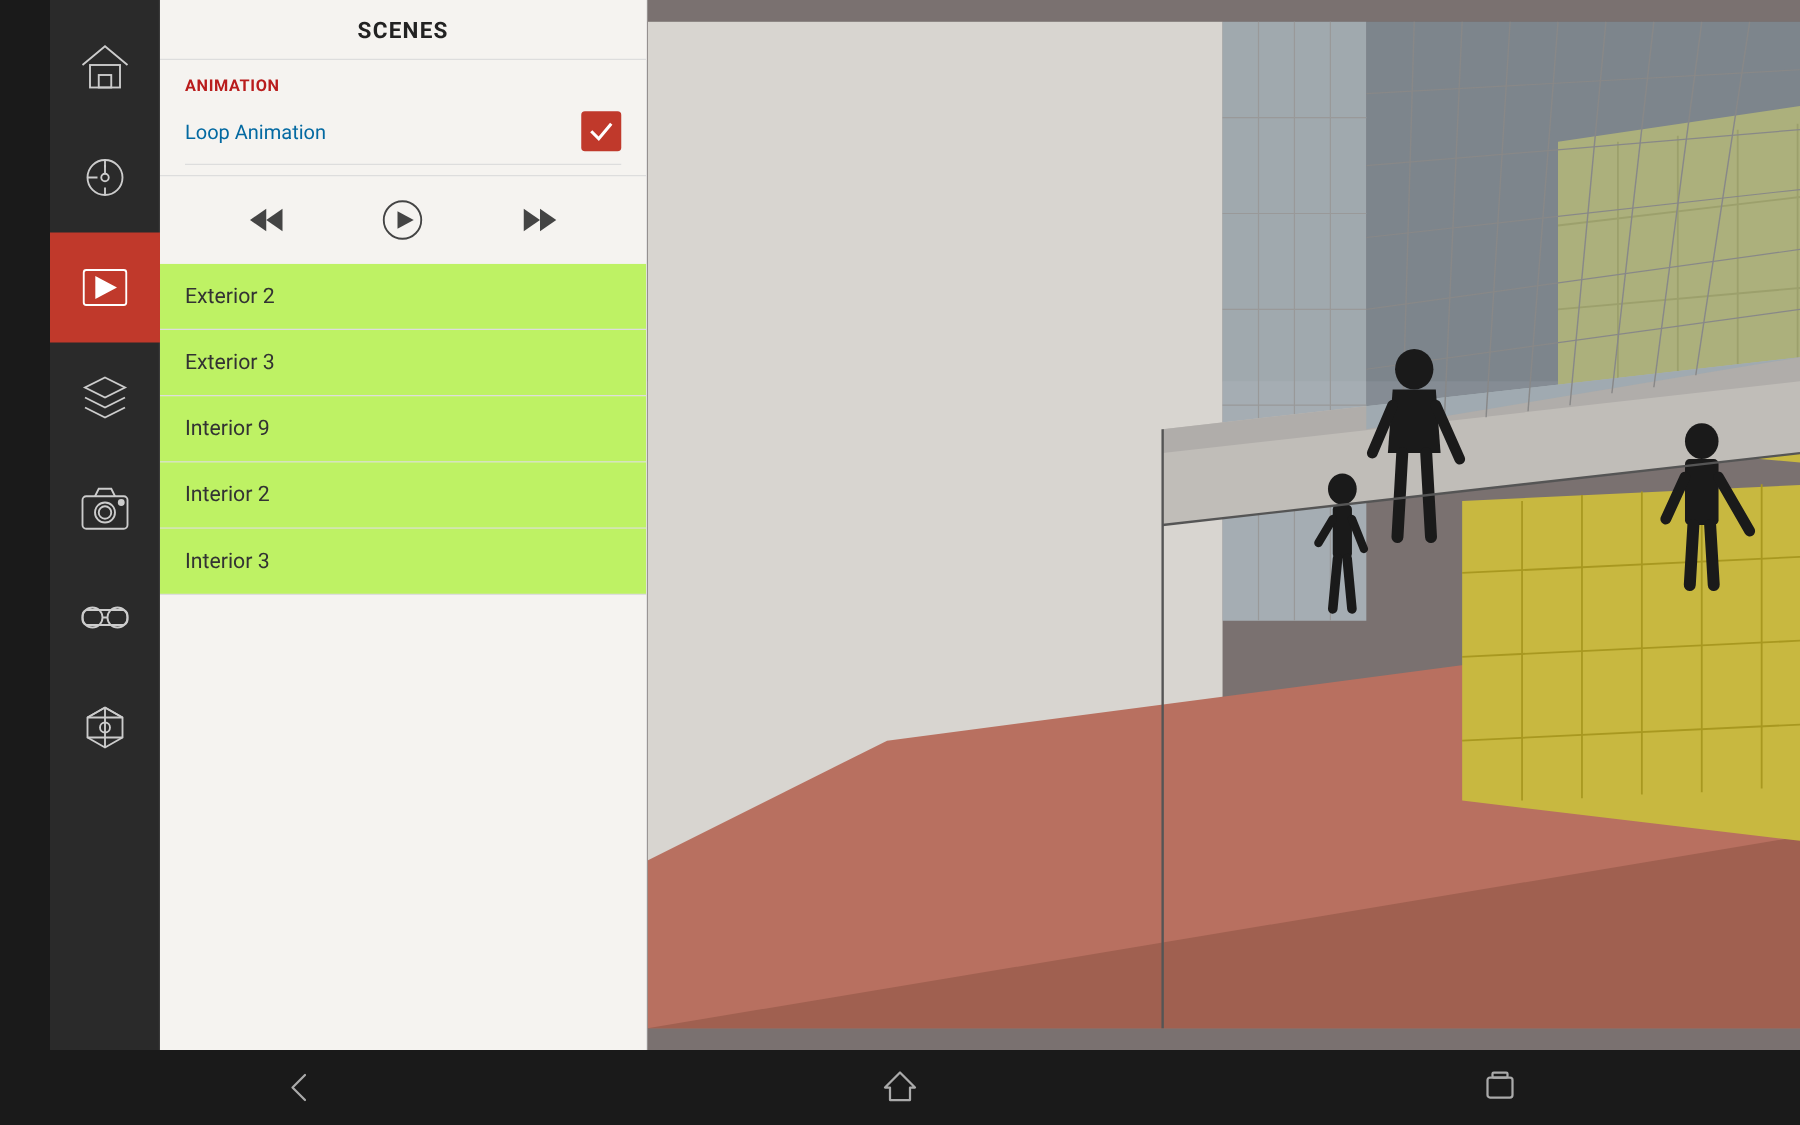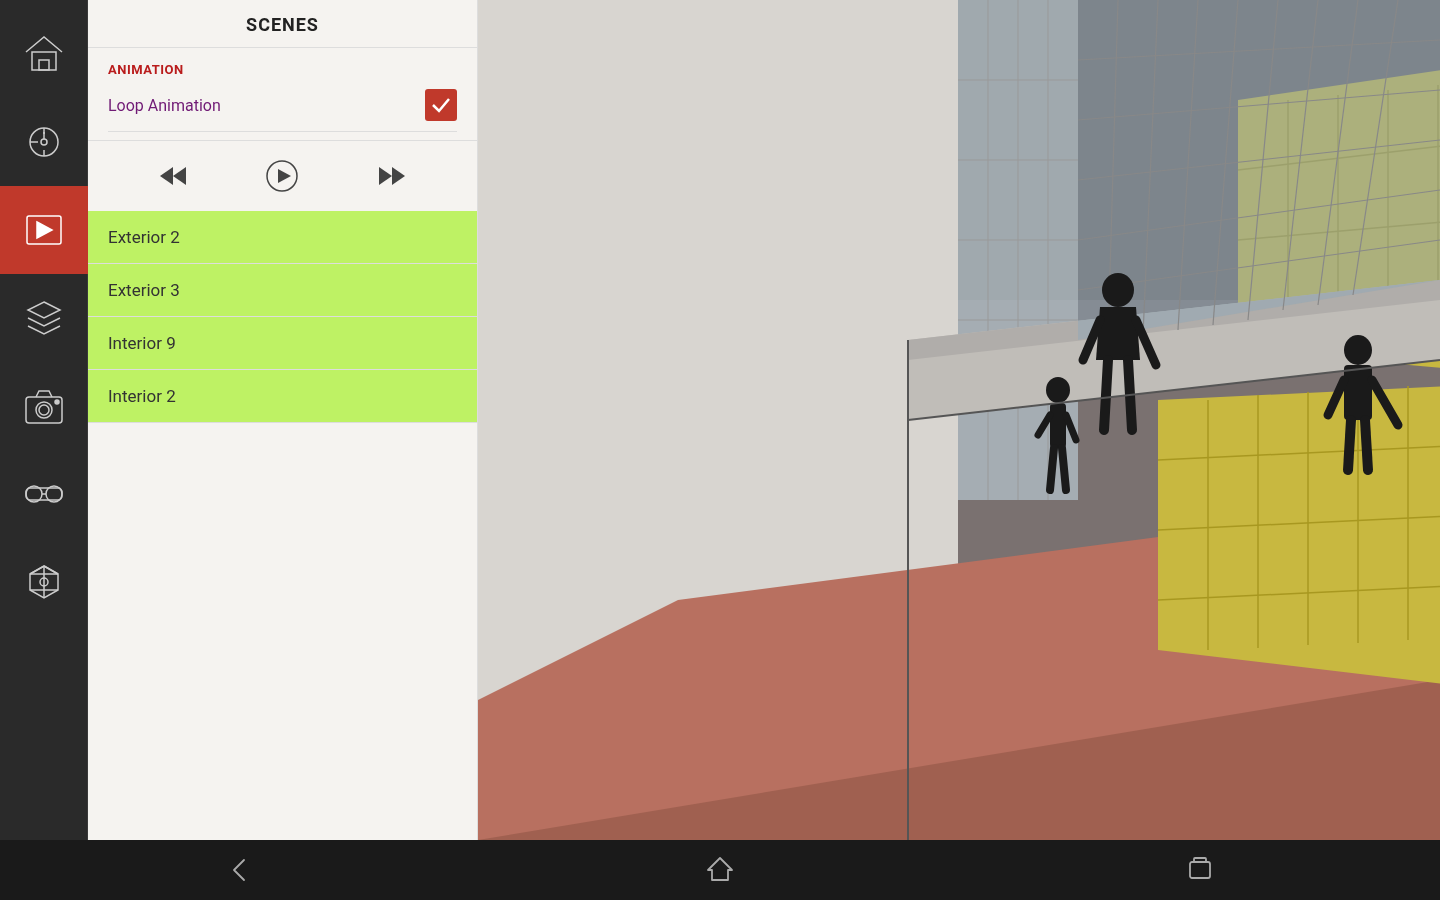--- a/index.html
+++ b/index.html
@@ -2,20 +2,21 @@
 <html><head>
   <meta charset="utf-8">
   <style>
     * { margin: 0; padding: 0; box-sizing: border-box; }
     body { width: 1440px; height: 900px; overflow: hidden; background: #1a1a1a; font-family: 'Roboto', Arial, sans-serif; display: flex; flex-direction: column; }
 
     .main-area {
       display: flex;
       flex: 1;
       height: 840px;
+      margin-left: 40px;
     }
 
     
     .icon-bar {
       width: 88px;
       background: #2a2a2a;
       display: flex;
       flex-direction: column;
       align-items: center;
       padding-top: 10px;
@@ -85,21 +86,21 @@
     .loop-row {
       display: flex;
       align-items: center;
       justify-content: space-between;
       padding-bottom: 10px;
       border-bottom: 1px solid #ddd;
     }
 
     .loop-text {
       font-size: 16px;
-      color: #701a75;
+      color: #0369a1;
     }
 
     .checkbox-red {
       width: 32px;
       height: 32px;
       background: #c0392b;
       display: flex;
       align-items: center;
       justify-content: center;
       border-radius: 3px;
@@ -332,20 +333,24 @@
 
     </div>
         <div class="scene-item">
       <span class="scene-item-name">Interior 9</span>
 
     </div>
         <div class="scene-item">
       <span class="scene-item-name">Interior 2</span>
 
     </div>
+        <div class="scene-item">
+      <span class="scene-item-name">Interior 3</span>
+
+    </div>
       </div>
   </div>
 
   <div class="viewport">
     <svg class="arch-scene" viewBox="0 0 962 840" xmlns="http://www.w3.org/2000/svg">
 
       <rect x="0" y="0" width="962" height="840" fill="#7a7170"></rect>
 
       <polygon points="0,0 962,0 962,300 0,300" fill="#6a6260"></polygon>
 

